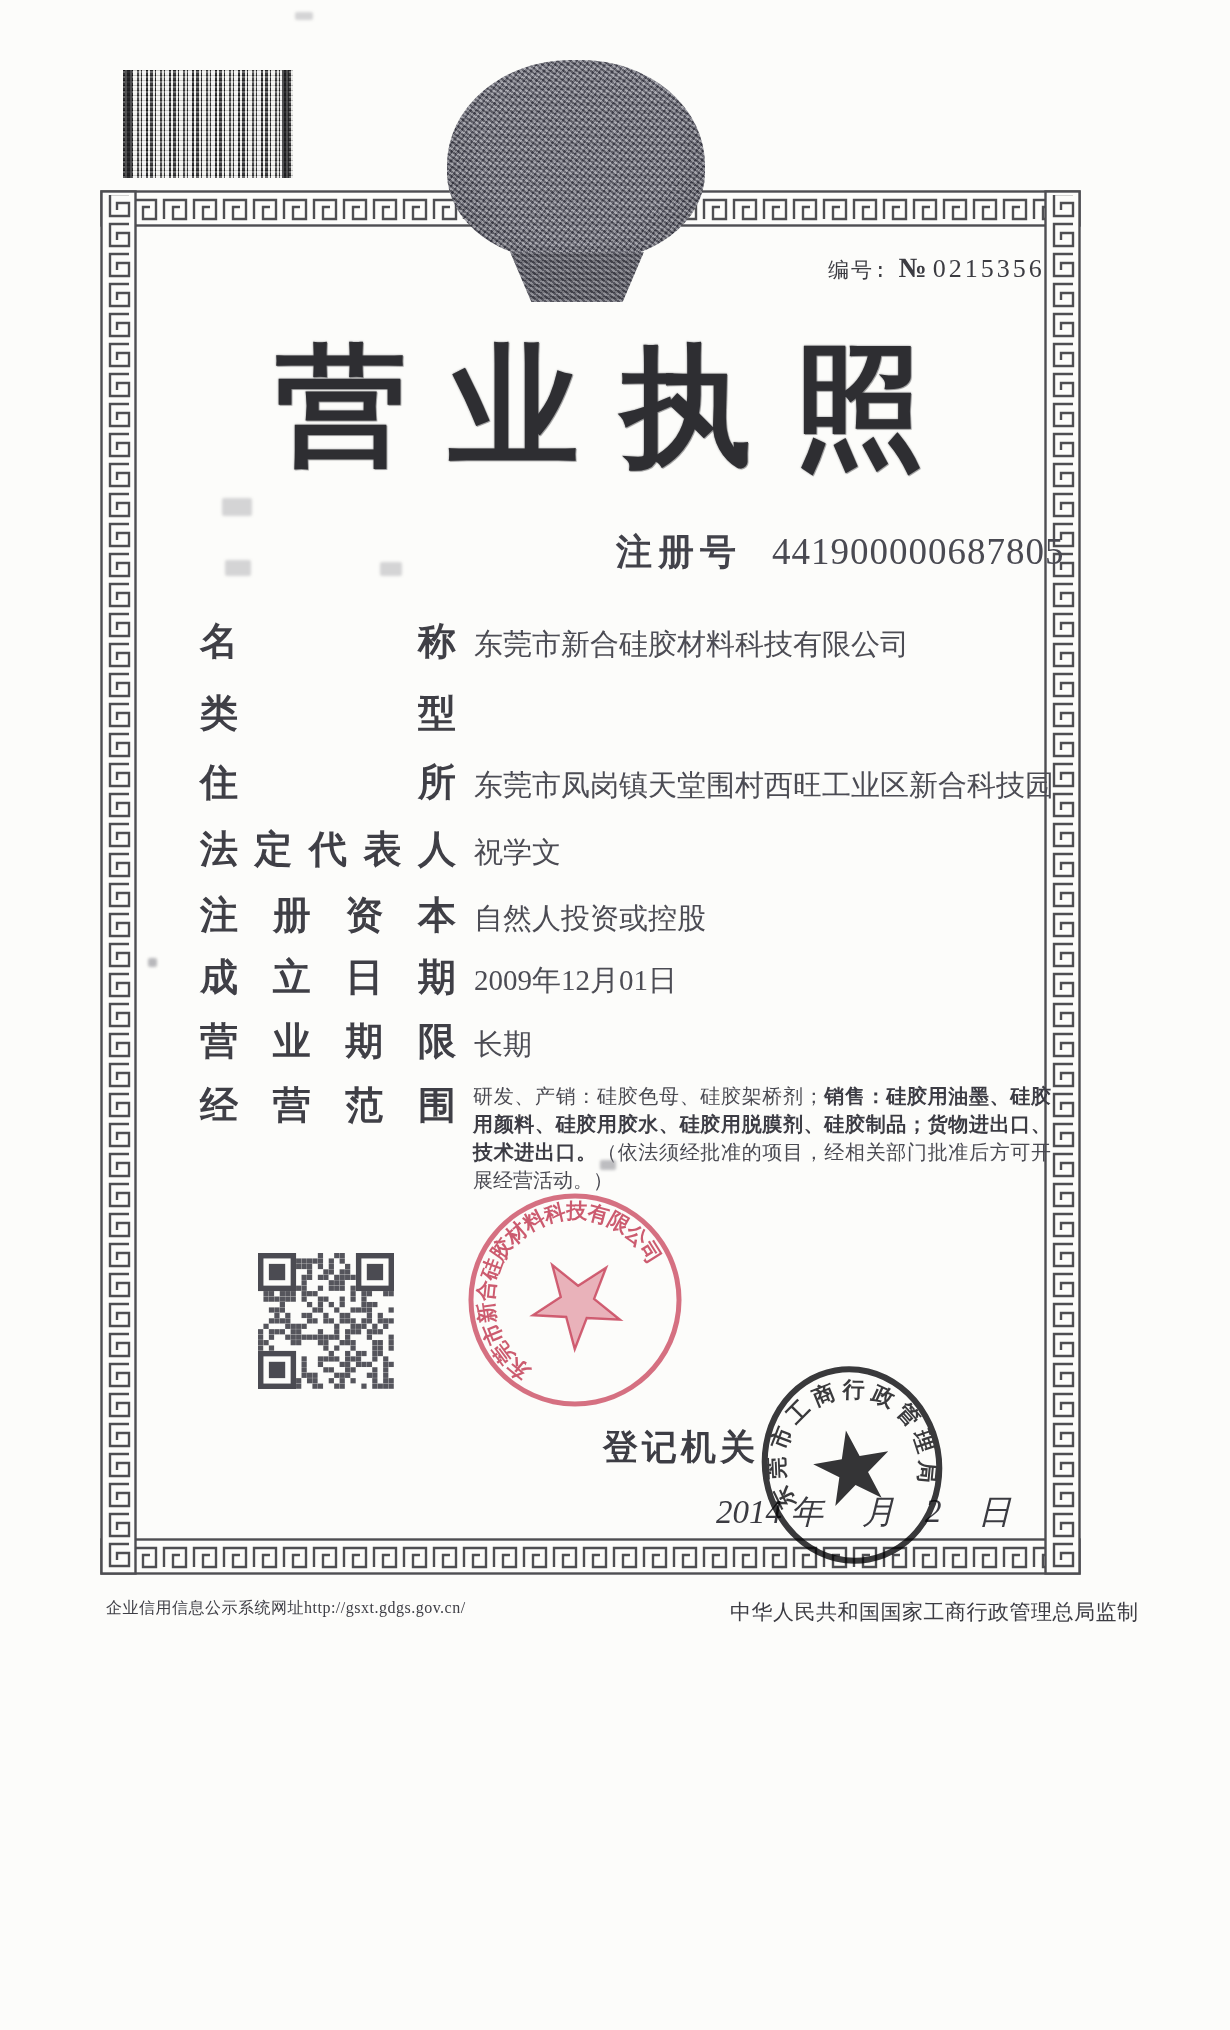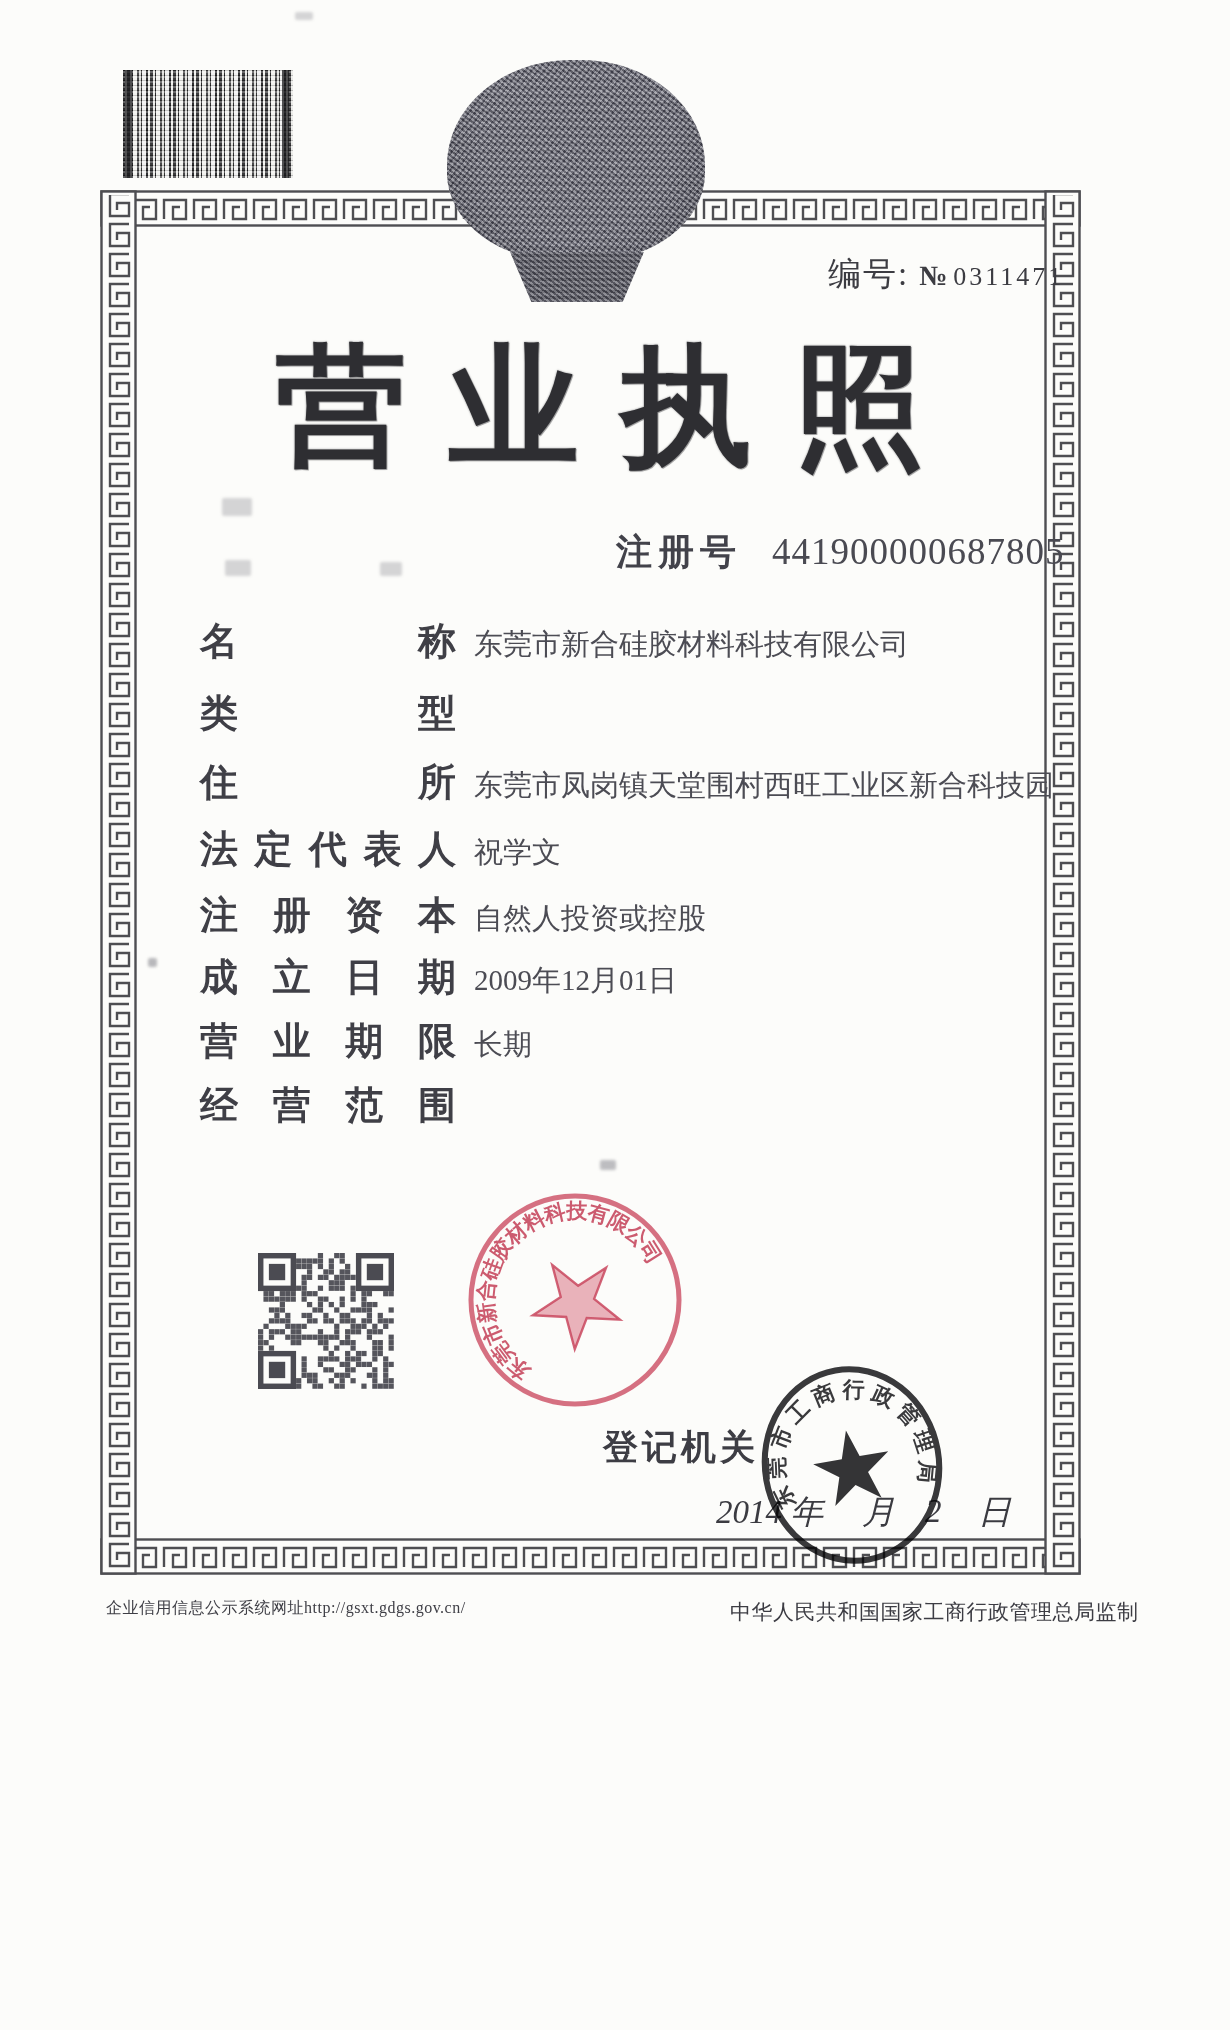--- a/index.html
+++ b/index.html
@@ -28,21 +28,21 @@
     }
   .emblem-base{position:absolute;left:501px;top:252px;width:152px;height:50px;
     clip-path:polygon(6% 0,94% 0,80% 100%,20% 100%);
     background:
       repeating-linear-gradient(37deg, rgba(255,255,255,.20) 0 2px, rgba(18,18,28,.30) 2px 4px),
       repeating-linear-gradient(0deg, rgba(255,255,255,.12) 0 3px, rgba(0,0,0,.14) 3px 6px),
       #60606a;}
 
   
   .serial{position:absolute;left:828px;top:252px;white-space:nowrap;color:#3c3c42;}
-  .serial .lab{font-family:Liberation Serif, serif;font-size:33px;letter-spacing:2px;}
+  .serial .lab{font-family:Liberation Mono, monospace;font-size:21px;letter-spacing:2px;}
   .serial .nomark{font-weight:bold;font-size:28px;padding:0 6px 0 10px;}
   .serial .digits{font-size:26px;letter-spacing:3px;}
 
   
   .title{position:absolute;left:276px;top:338px;width:648px;display:flex;justify-content:space-between;
     font-family:"Liberation Sans",sans-serif;font-weight:900;font-size:130px;line-height:1.05;color:#2e2e32;
     text-shadow:0 0 2px rgba(46,46,50,.65), 1px 1px 0 rgba(46,46,50,.35);}
 
   
   .regno{position:absolute;left:616px;top:528px;display:flex;align-items:baseline;color:#42424a;}
@@ -106,21 +106,21 @@
   <svg class="strip" style="left:1044px;top:190px" width="37" height="1385">
     <rect x="1.5" y="1.5" width="34" height="1382" fill="#fcfcfa" stroke="#4e4e52" stroke-width="2.4"></rect>
     <rect x="4" y="5" width="29" height="1375" fill="url(#meV)"></rect>
   </svg>
 
   <div class="barcode"></div>
   <div class="emblem"></div>
   <div class="emblem-base"></div>
 
   <div class="serial">
-    <span class="lab">编号:</span><span class="nomark">№</span><span class="digits">0311471</span>
+    <span class="lab">编号:</span><span class="nomark">№</span><span class="digits">0215356</span>
   </div>
 
   <div class="title spread">
       <span>营</span>
       <span>业</span>
       <span>执</span>
       <span>照</span>
     </div>
 
   <div class="regno">
@@ -190,20 +190,21 @@
     <span class="val">长期</span>
   </div>
   <div class="row" style="top:1080px">
     <span class="lab spread">
         <span>经</span>
         <span>营</span>
         <span>范</span>
         <span>围</span>
       </span>
   </div>
+  <div class="scope-text"><span>研发、产销：硅胶色母、硅胶架桥剂；</span><span class="b">销售：硅胶用油墨、硅胶用颜料、硅胶用胶水、硅胶用脱膜剂、硅胶制品；货物进出口、技术进出口。</span><span>（依法须经批准的项目，经相关部门批准后方可开展经营活动。）</span></div>
 
   <svg class="qr" id="qrsvg" width="136" height="136">
       <rect x="0" y="76.16000000000001" width="5.2224" height="5.2224" fill="rgba(62,62,70,.88)"></rect>
       <rect x="0" y="81.60000000000001" width="5.2224" height="5.2224" fill="rgba(62,62,70,.88)"></rect>
       <rect x="0" y="87.04" width="5.2224" height="5.2224" fill="rgba(62,62,70,.88)"></rect>
       <rect x="0" y="92.48" width="5.2224" height="5.2224" fill="rgba(62,62,70,.88)"></rect>
       <rect x="5.44" y="38.080000000000005" width="5.2224" height="5.2224" fill="rgba(62,62,70,.88)"></rect>
       <rect x="5.44" y="43.52" width="5.2224" height="5.2224" fill="rgba(62,62,70,.88)"></rect>
       <rect x="5.44" y="70.72" width="5.2224" height="5.2224" fill="rgba(62,62,70,.88)"></rect>
       <rect x="5.44" y="87.04" width="5.2224" height="5.2224" fill="rgba(62,62,70,.88)"></rect>

